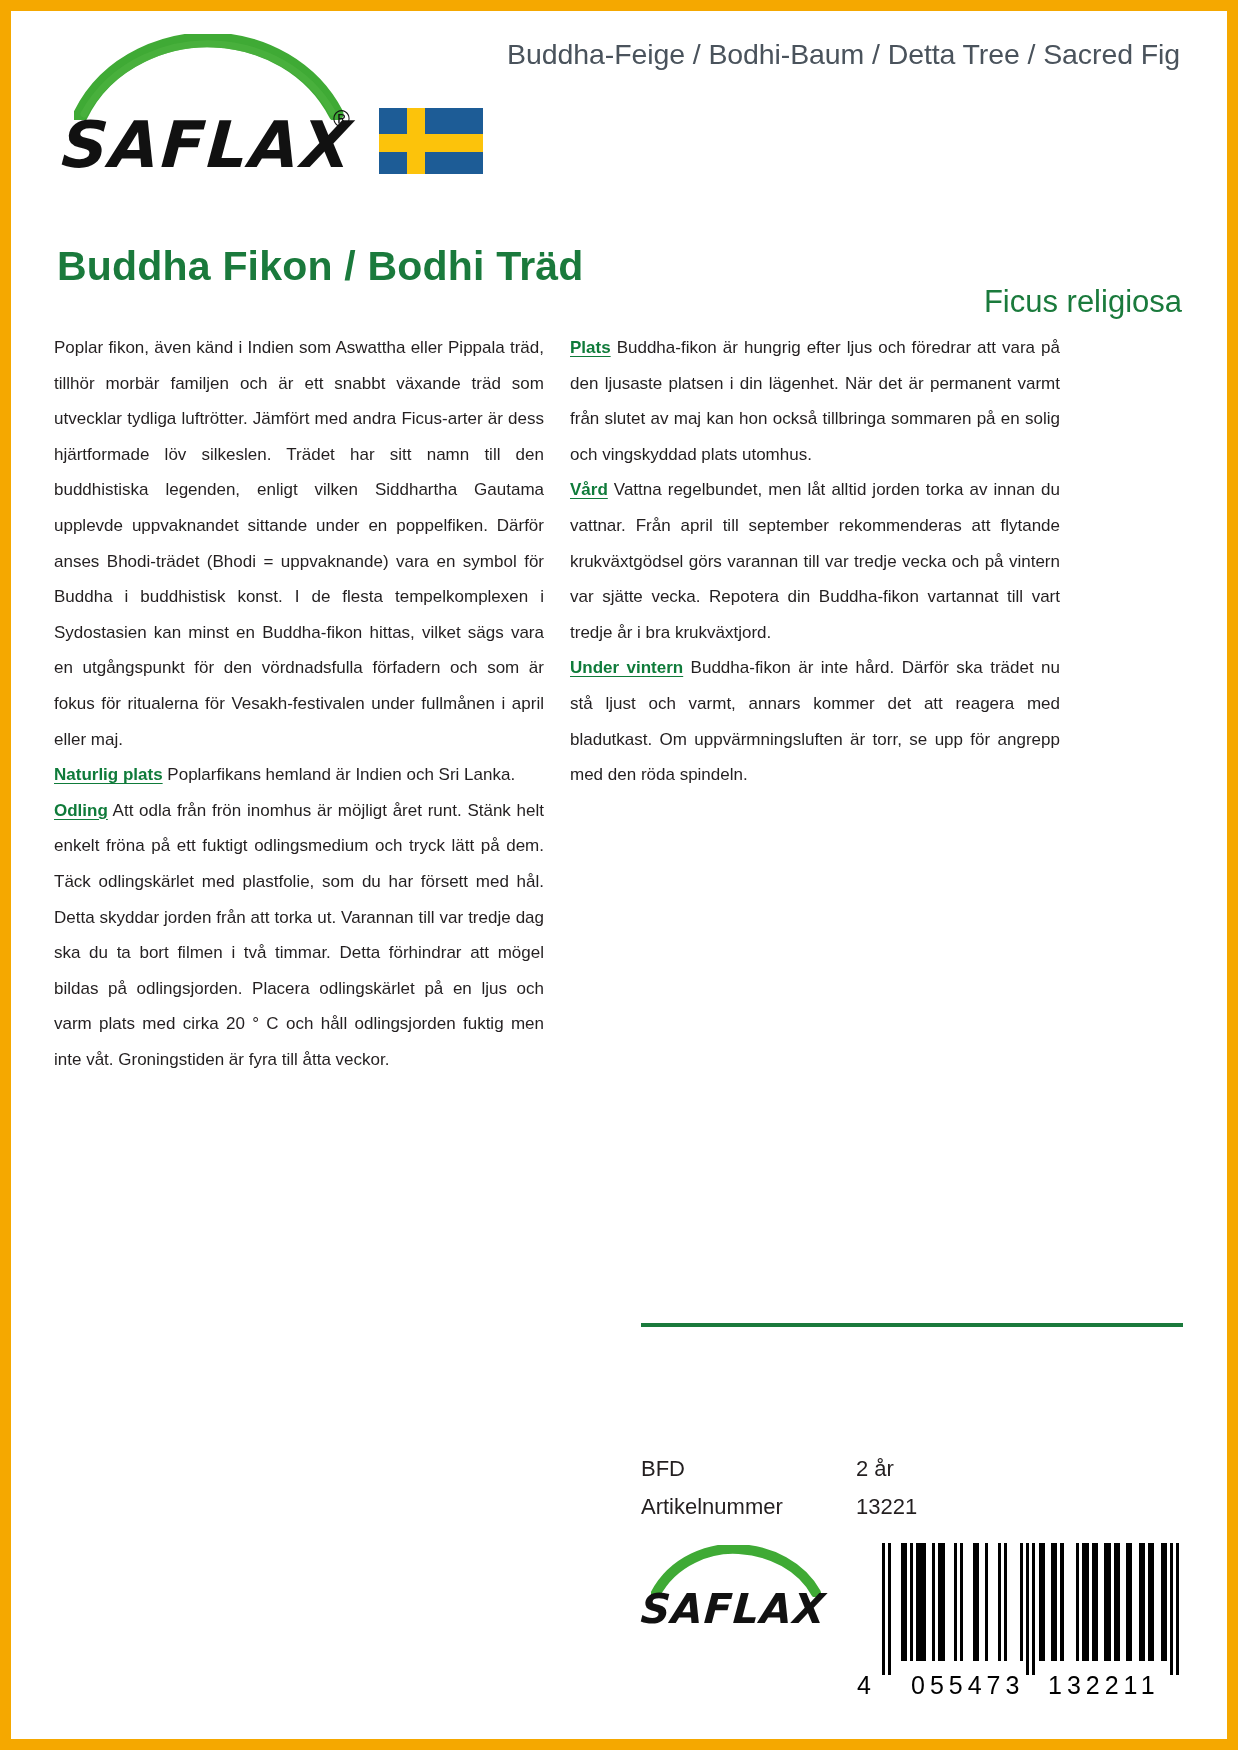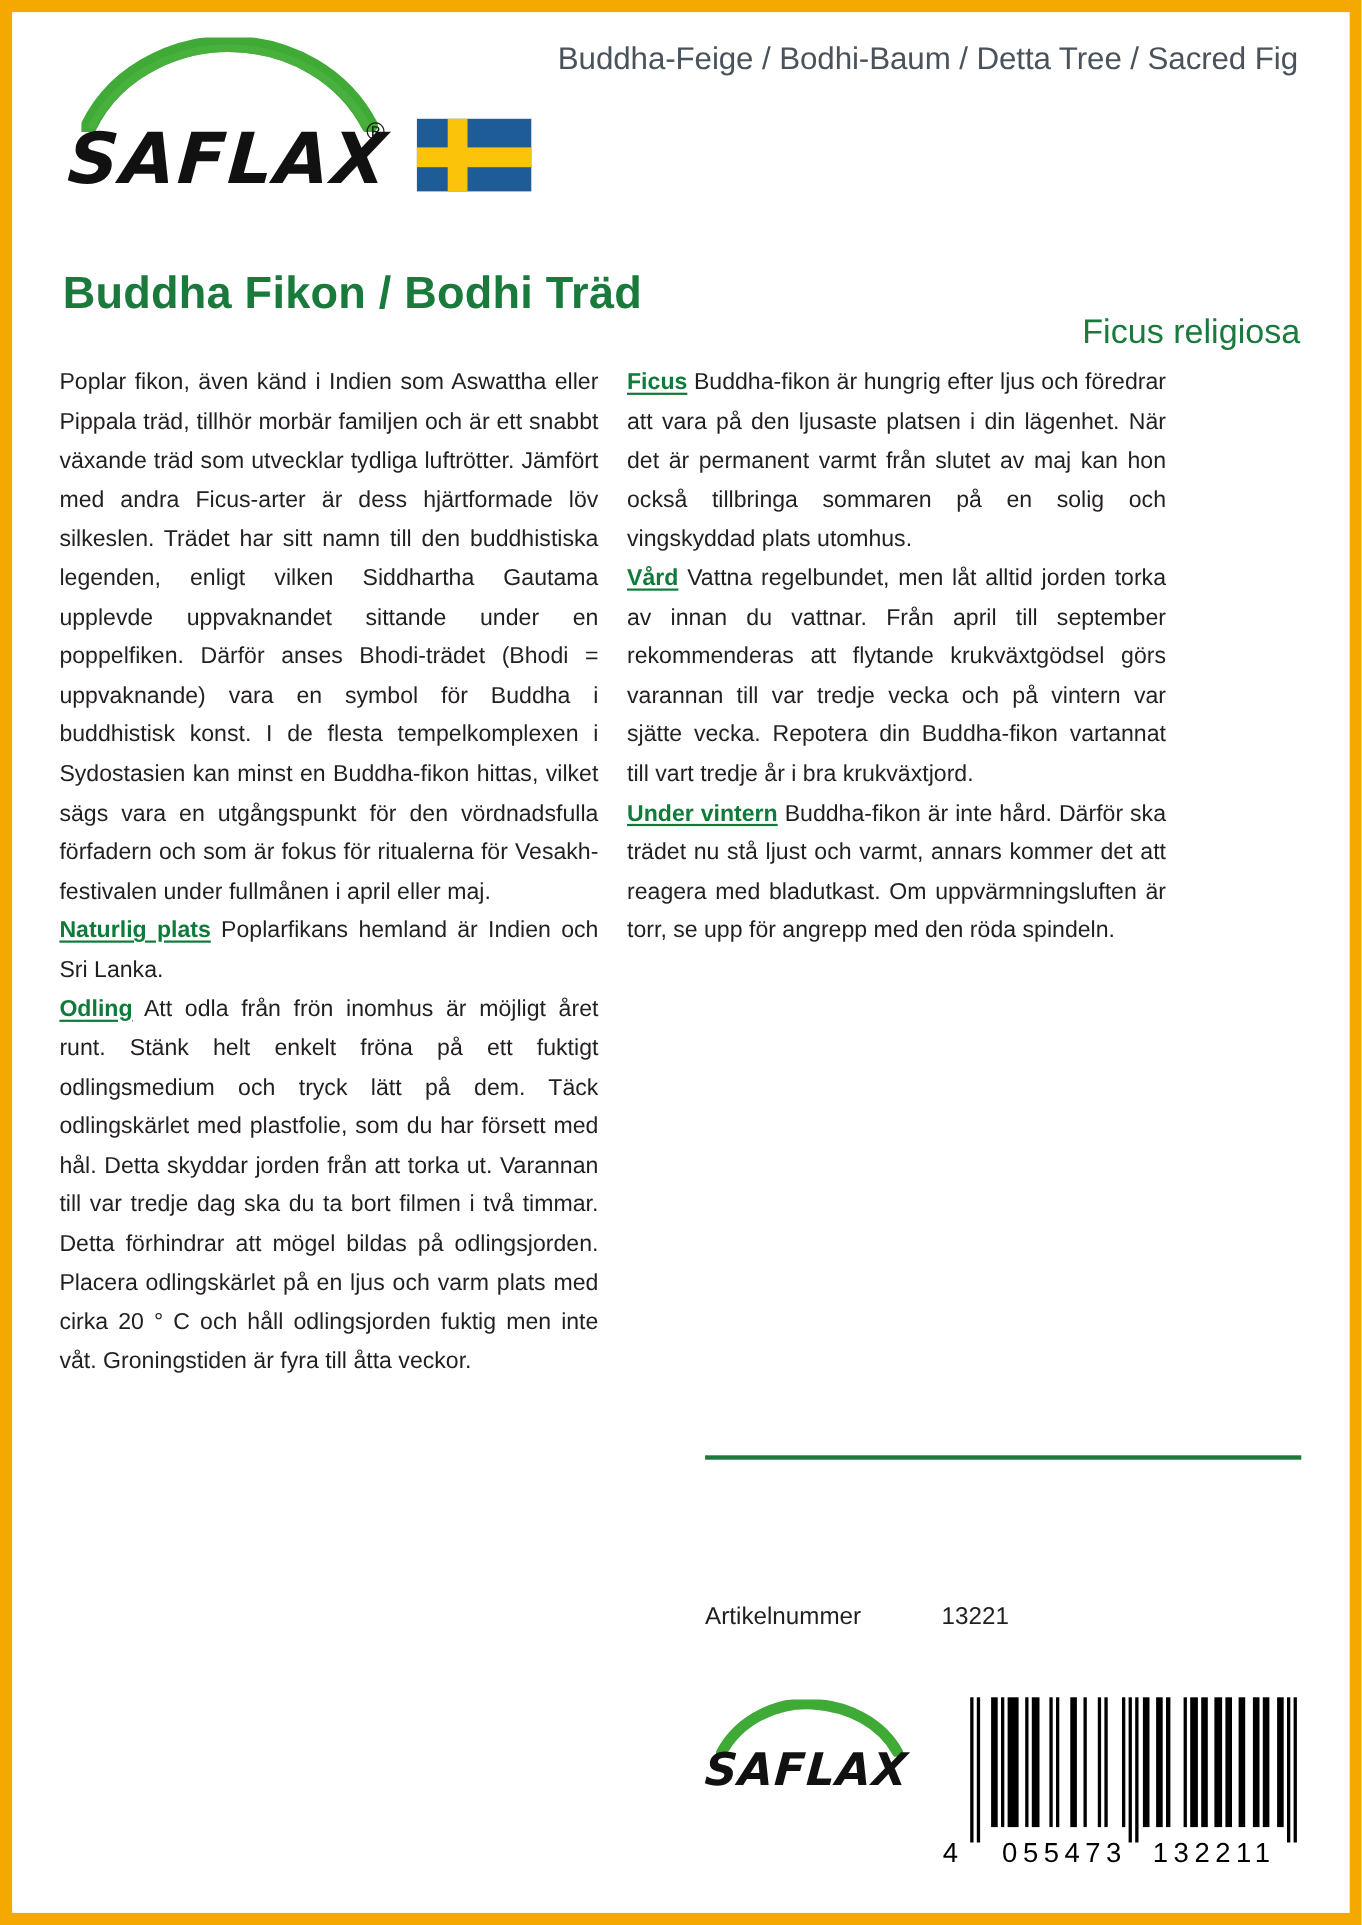--- a/index.html
+++ b/index.html
@@ -137,21 +137,21 @@
     font-size: 31px;
     color: #1a7a3c;
     white-space: nowrap;
   }
 
   
   .col {
     position: absolute;
     top: 330px;
     width: 490px;
-    font-size: 21px;
+    font-size: 17px;
     line-height: 35.6px;
     color: #231f20;
     text-align: justify;
     text-justify: inter-word;
   }
   .col-left  { left: 54px; }
   .col-right { left: 570px; top: 330px; }
 
   .col p {
     margin: 0 0 0 0;
@@ -282,30 +282,34 @@
 
     <div class="col col-left">
       <p>Poplar fikon, även känd i Indien som Aswattha eller Pippala träd, tillhör morbär familjen och är ett snabbt växande träd som utvecklar tydliga luftrötter. Jämfört med andra Ficus-arter är dess hjärtformade löv silkeslen. Trädet har sitt namn till den buddhistiska legenden, enligt vilken Siddhartha Gautama upplevde uppvaknandet sittande under en poppelfiken. Därför anses Bhodi-trädet (Bhodi = uppvaknande) vara en symbol för Buddha i buddhistisk konst. I de flesta tempelkomplexen i Sydostasien kan minst en Buddha-fikon hittas, vilket sägs vara en utgångspunkt för den vördnadsfulla förfadern och som är fokus för ritualerna för Vesakh-festivalen under fullmånen i april eller maj.</p>
 
       <p><span class="sec-head">Naturlig plats</span><span> Poplarfikans hemland är Indien och Sri Lanka.</span></p>
 
       <p><span class="sec-head">Odling</span><span>  Att odla från frön inomhus är möjligt året runt. Stänk helt enkelt fröna på ett fuktigt odlingsmedium och tryck lätt på dem. Täck odlingskärlet med plastfolie, som du har försett med hål. Detta skyddar jorden från att torka ut. Varannan till var tredje dag ska du ta bort filmen i två timmar. Detta förhindrar att mögel bildas på odlingsjorden. Placera odlingskärlet på en ljus och varm plats med cirka 20 ° C och håll odlingsjorden fuktig men inte våt. Groningstiden är fyra till åtta veckor.</span></p>
     </div>
 
     <div class="col col-right">
-      <p><span class="sec-head">Ficus</span><span> Buddha-fikon är hungrig efter ljus och föredrar att vara på den ljusaste platsen i din lägenhet. När det är permanent varmt från slutet av maj kan hon också tillbringa sommaren på en solig och vingskyddad plats utomhus.</span></p>
+      <p><span class="sec-head">Plats</span><span> Buddha-fikon är hungrig efter ljus och föredrar att vara på den ljusaste platsen i din lägenhet. När det är permanent varmt från slutet av maj kan hon också tillbringa sommaren på en solig och vingskyddad plats utomhus.</span></p>
 
       <p><span class="sec-head">Vård</span><span> Vattna regelbundet, men låt alltid jorden torka av innan du vattnar. Från april till september rekommenderas att flytande krukväxtgödsel görs varannan till var tredje vecka och på vintern var sjätte vecka. Repotera din Buddha-fikon vartannat till vart tredje år i bra krukväxtjord.</span></p>
 
       <p><span class="sec-head">Under vintern</span><span> Buddha-fikon är inte hård. Därför ska trädet nu stå ljust och varmt, annars kommer det att reagera med bladutkast. Om uppvärmningsluften är torr, se upp för angrepp med den röda spindeln.</span></p>
     </div>
 
     <div class="divider"></div>
 
     <div class="meta">
+      <div class="meta-row">
+        <div class="meta-label">BFD</div>
+        <div class="meta-value">2 år</div>
+      </div>
       <div class="meta-row">
         <div class="meta-label">Artikelnummer</div>
         <div class="meta-value">13221</div>
       </div>
     </div>
 
     <div class="footer-logo">
       <svg class="footer-arc" viewBox="0 0 170 52">
         <path d="M4 50 C 22 15, 60 2, 88 4 C 120 6, 150 21, 165 48" fill="none" stroke="#3faa35" stroke-width="10" stroke-linecap="round"></path>
       </svg>

